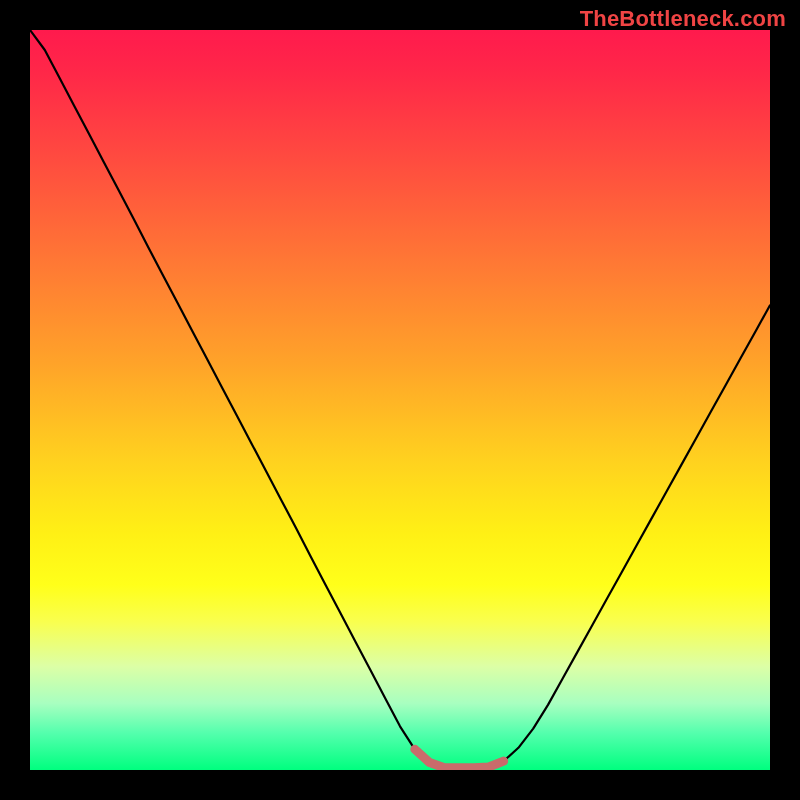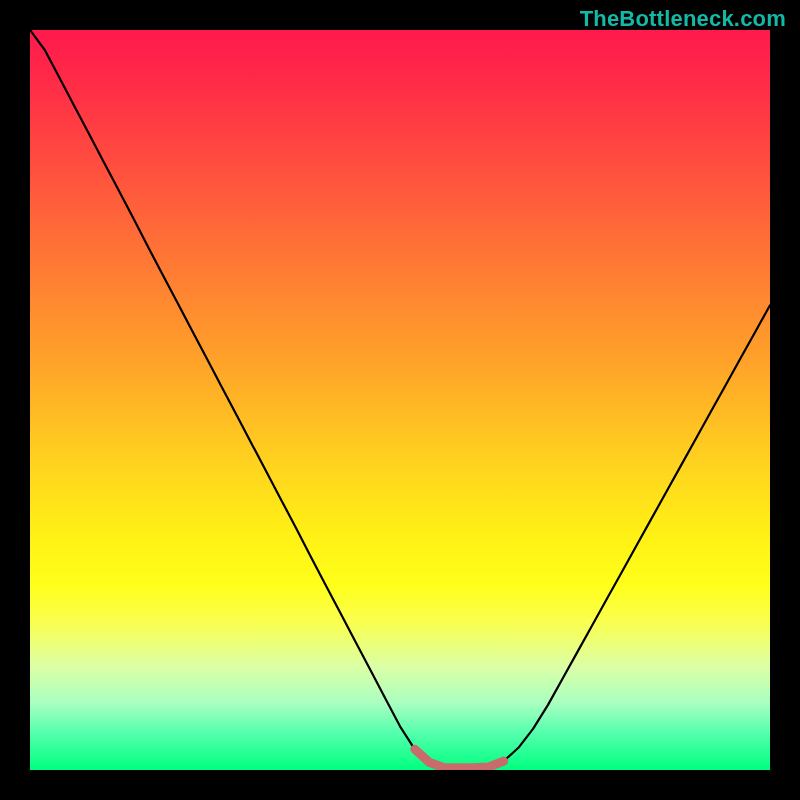--- a/index.html
+++ b/index.html
@@ -10,21 +10,21 @@
     height: 800px;
     background: #000;
   }
   .watermark {
     position: absolute;
     top: 6px;
     right: 14px;
     font-family: Arial, Helvetica, sans-serif;
     font-size: 22px;
     font-weight: 600;
-    color: #14b8a6;
+    color: #ef4444;
     letter-spacing: 0.2px;
   }
   .plot {
     position: absolute;
     left: 30px;
     top: 30px;
     width: 740px;
     height: 740px;
     overflow: hidden;
   }

